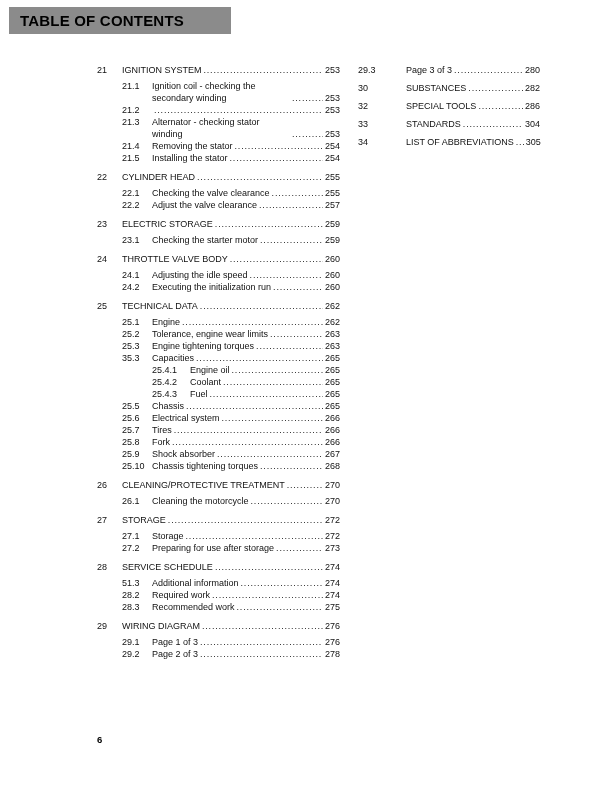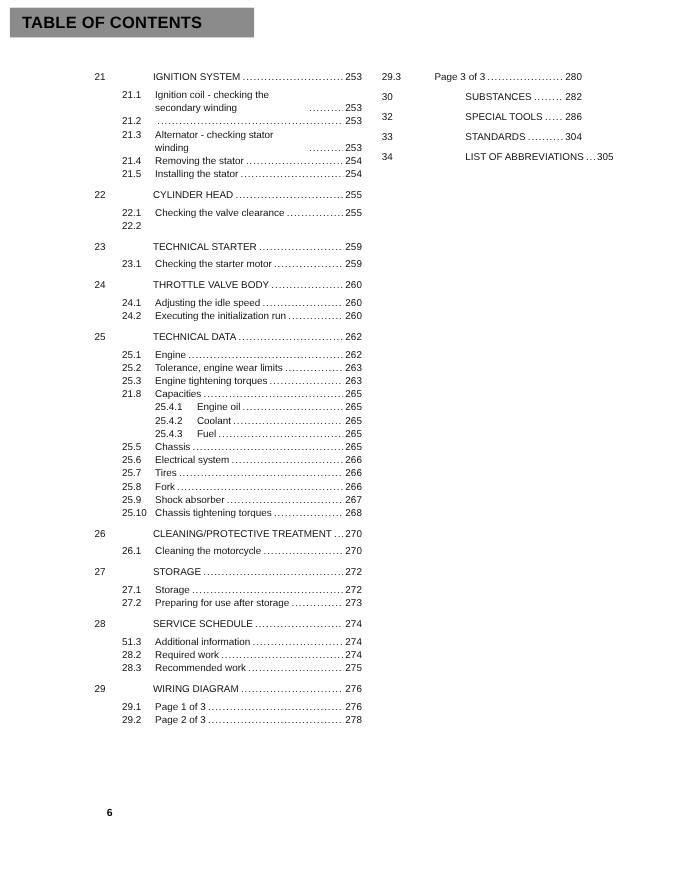--- a/index.html
+++ b/index.html
@@ -14,35 +14,35 @@
   .banner {
     position: absolute; left: 9px; top: 7px;
     width: 222px; height: 27px;
     display: flex; align-items: center;
     padding-left: 11px; box-sizing: border-box;
   }
   .banner .title {
     font-size: 15px; font-weight: 700; color: #000000; letter-spacing: 0.2px;
   }
   .content {
-    position: absolute; left: 86px; top: 64px; width: 443px;
+    position: absolute; left: 97px; top: 64px; width: 443px;
     display: flex; gap: 18px; align-items: flex-start;
   }
   .col-left { width: 243px; }
   .col-right { width: 182px; }
   .row { display: flex; align-items: flex-start; font-size: 9px; line-height: 12px; }
   .num { flex: 0 0 auto; }
   .lv0 .num { width: 25px; }
   .lv1 { padding-left: 25px; }
   .lv1 .num { width: 30px; }
   .lv2 { padding-left: 55px; align-items: flex-end; }
   .lv2 .num { width: 38px; }
   .line { flex: 1 1 auto; min-width: 0; display: flex; align-items: flex-end; }
   .title { flex: 0 1 auto; }
-  .lv0 .title { white-space: nowrap; margin-left: 28px; }
+  .lv0 .title { white-space: nowrap; }
   .lv1 .title, .lv2 .title { max-width: 138px; }
   .dots { flex: 1 1 8px; min-width: 8px; overflow: hidden; white-space: nowrap; margin: 0 2px; color: #111; }
   .dots::after {
     content: "....................................................................................................................";
     letter-spacing: 0.8px;
   }
   .page { flex: 0 0 auto; min-width: 15px; text-align: right; }
   .col-left .chapter-row { margin: 7px 0 4px; }
   .col-left .row:first-child { margin-top: 0; }
   .col-right .row { margin: 0 0 6px; gap: 23px; }
@@ -118,25 +118,30 @@
       <div class="row lv1">
         <span class="num">22.1</span>
         <span class="line">
           <span class="title">Checking the valve clearance</span>
           <span class="dots"></span>
           <span class="page">255</span>
         </span>
       </div>
       <div class="row lv1">
         <span class="num">22.2</span>
+        <span class="line">
+          <span class="title">Adjust the valve clearance</span>
+          <span class="dots"></span>
+          <span class="page">257</span>
+        </span>
       </div>
       <div class="row lv0 chapter-row">
         <span class="num">23</span>
         <span class="line">
-          <span class="title">TECHNICAL STARTER</span>
+          <span class="title">ELECTRIC STORAGE</span>
           <span class="dots"></span>
           <span class="page">259</span>
         </span>
       </div>
       <div class="row lv1">
         <span class="num">23.1</span>
         <span class="line">
           <span class="title">Checking the starter motor</span>
           <span class="dots"></span>
           <span class="page">259</span>
@@ -192,21 +197,21 @@
       </div>
       <div class="row lv1">
         <span class="num">25.3</span>
         <span class="line">
           <span class="title">Engine tightening torques</span>
           <span class="dots"></span>
           <span class="page">263</span>
         </span>
       </div>
       <div class="row lv1">
-        <span class="num">21.8</span>
+        <span class="num">35.3</span>
         <span class="line">
           <span class="title">Capacities</span>
           <span class="dots"></span>
           <span class="page">265</span>
         </span>
       </div>
       <div class="row lv2">
         <span class="num">25.4.1</span>
         <span class="line">
           <span class="title">Engine oil</span>

